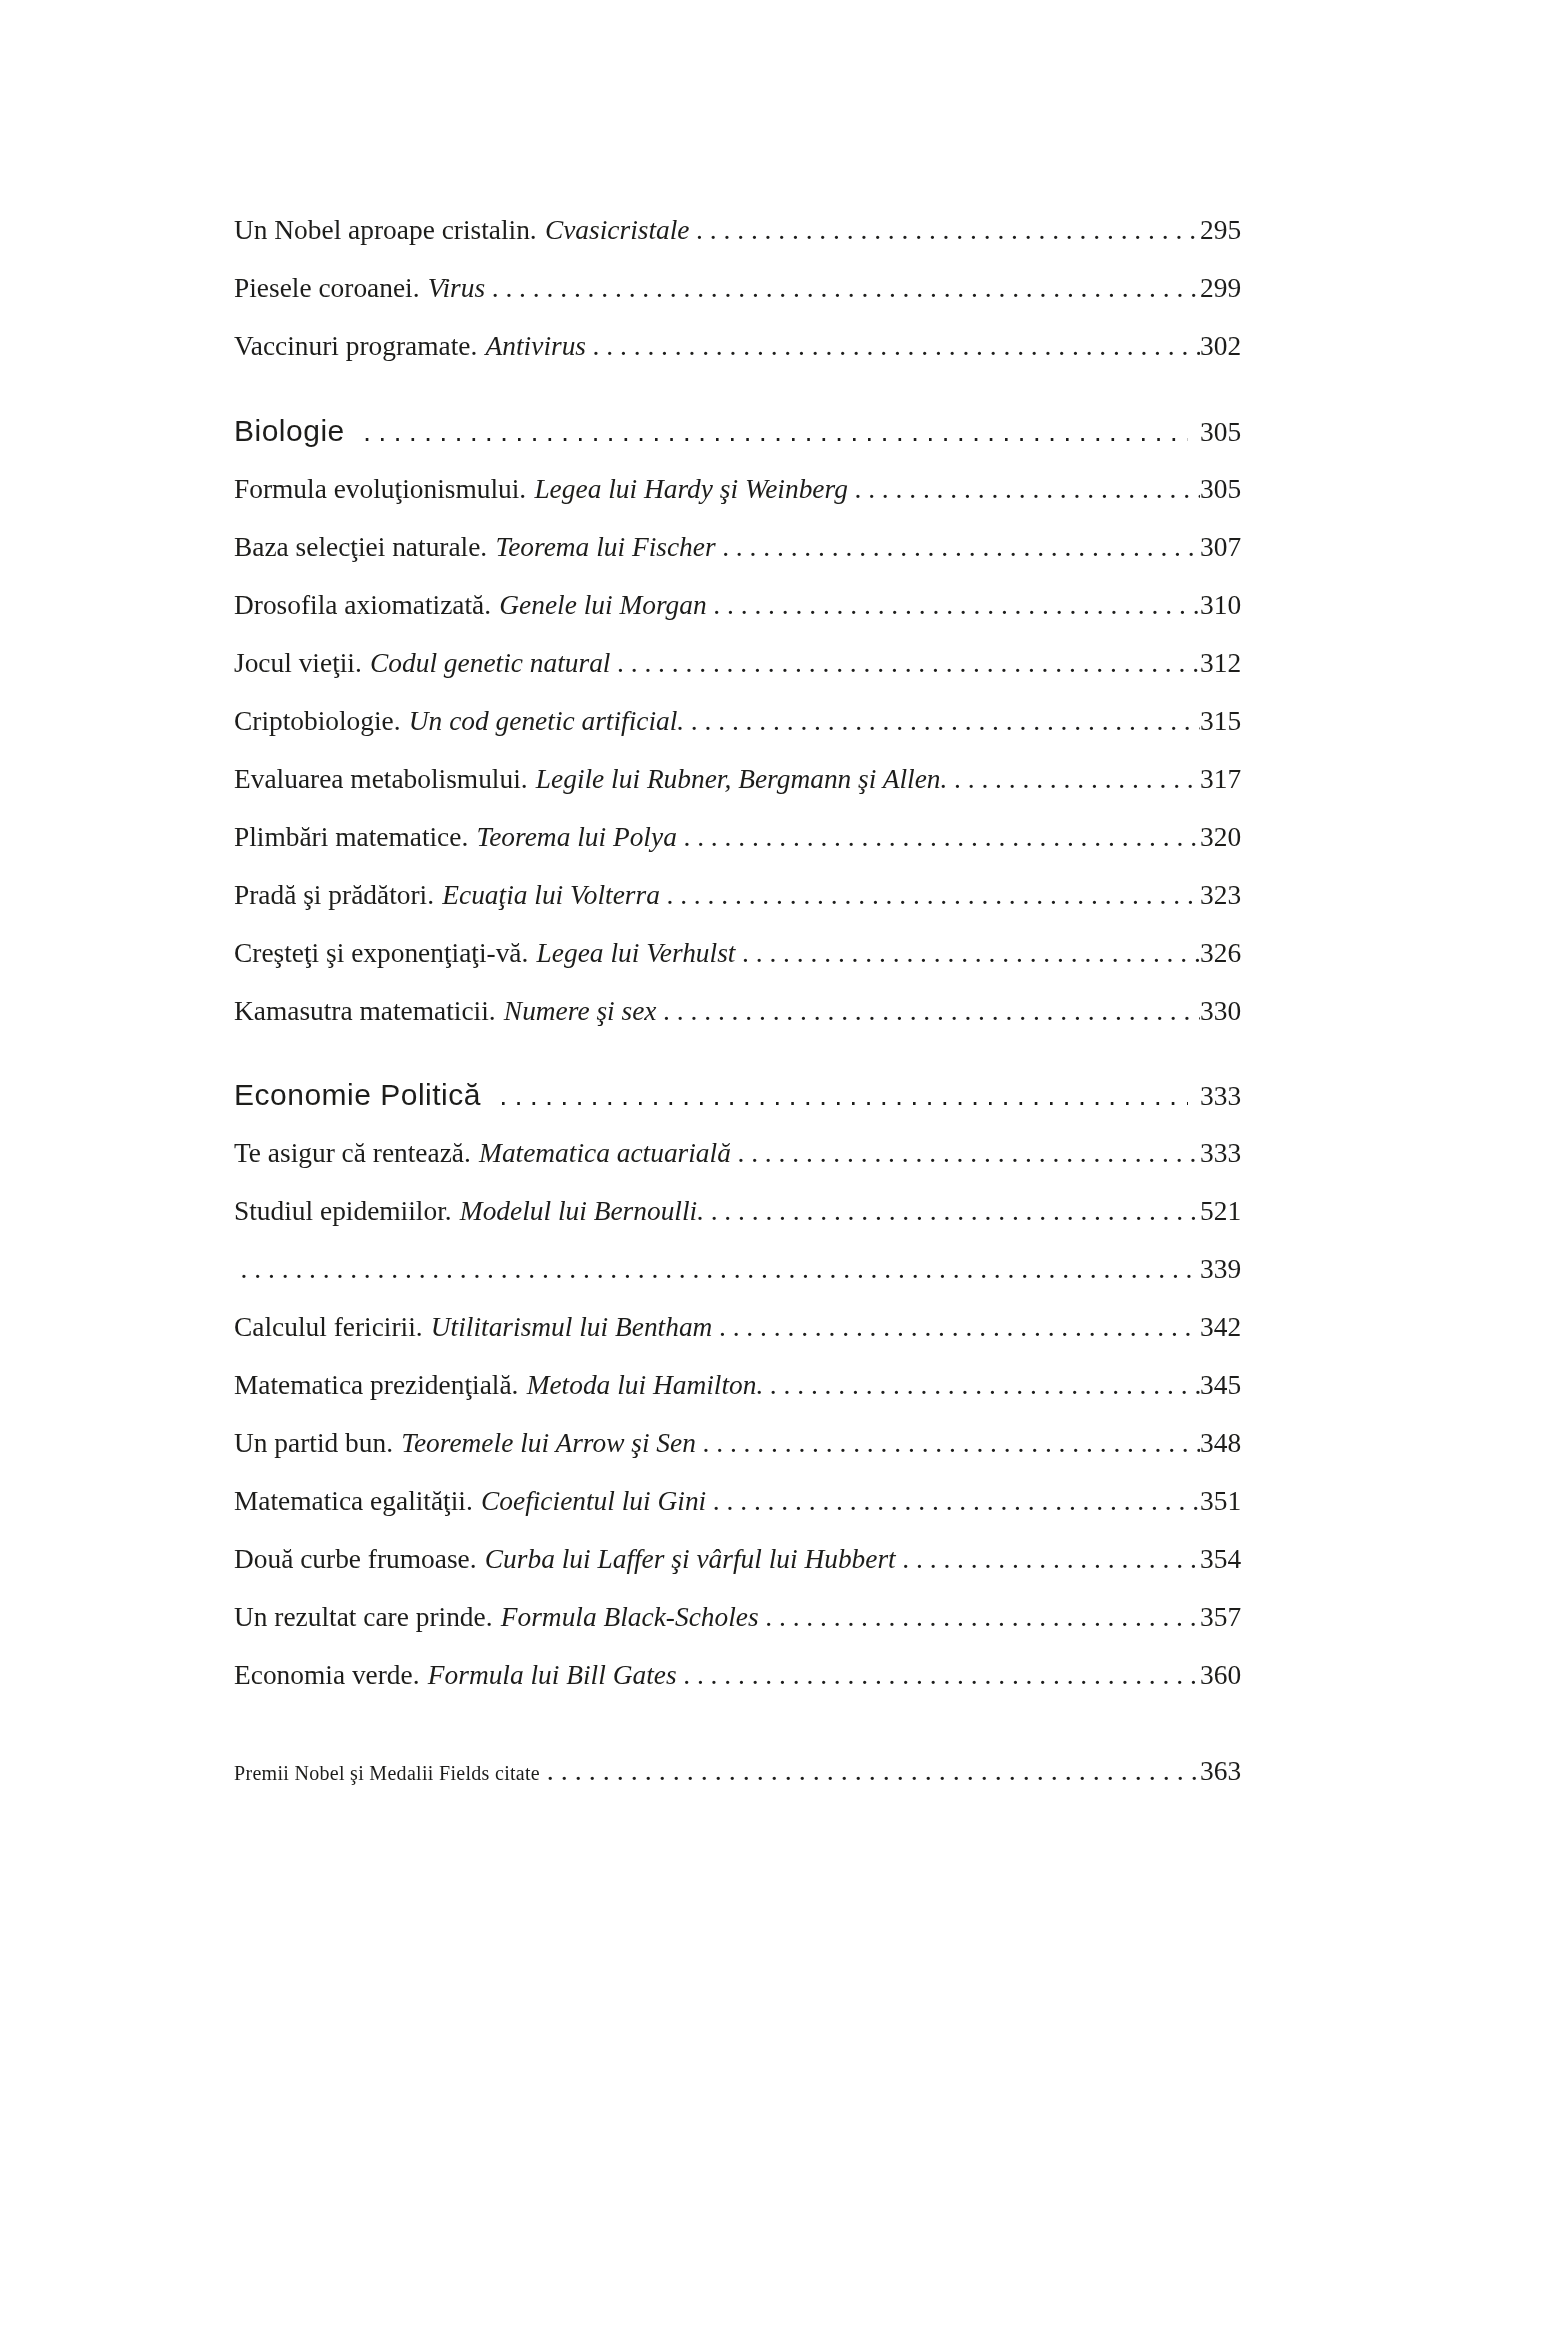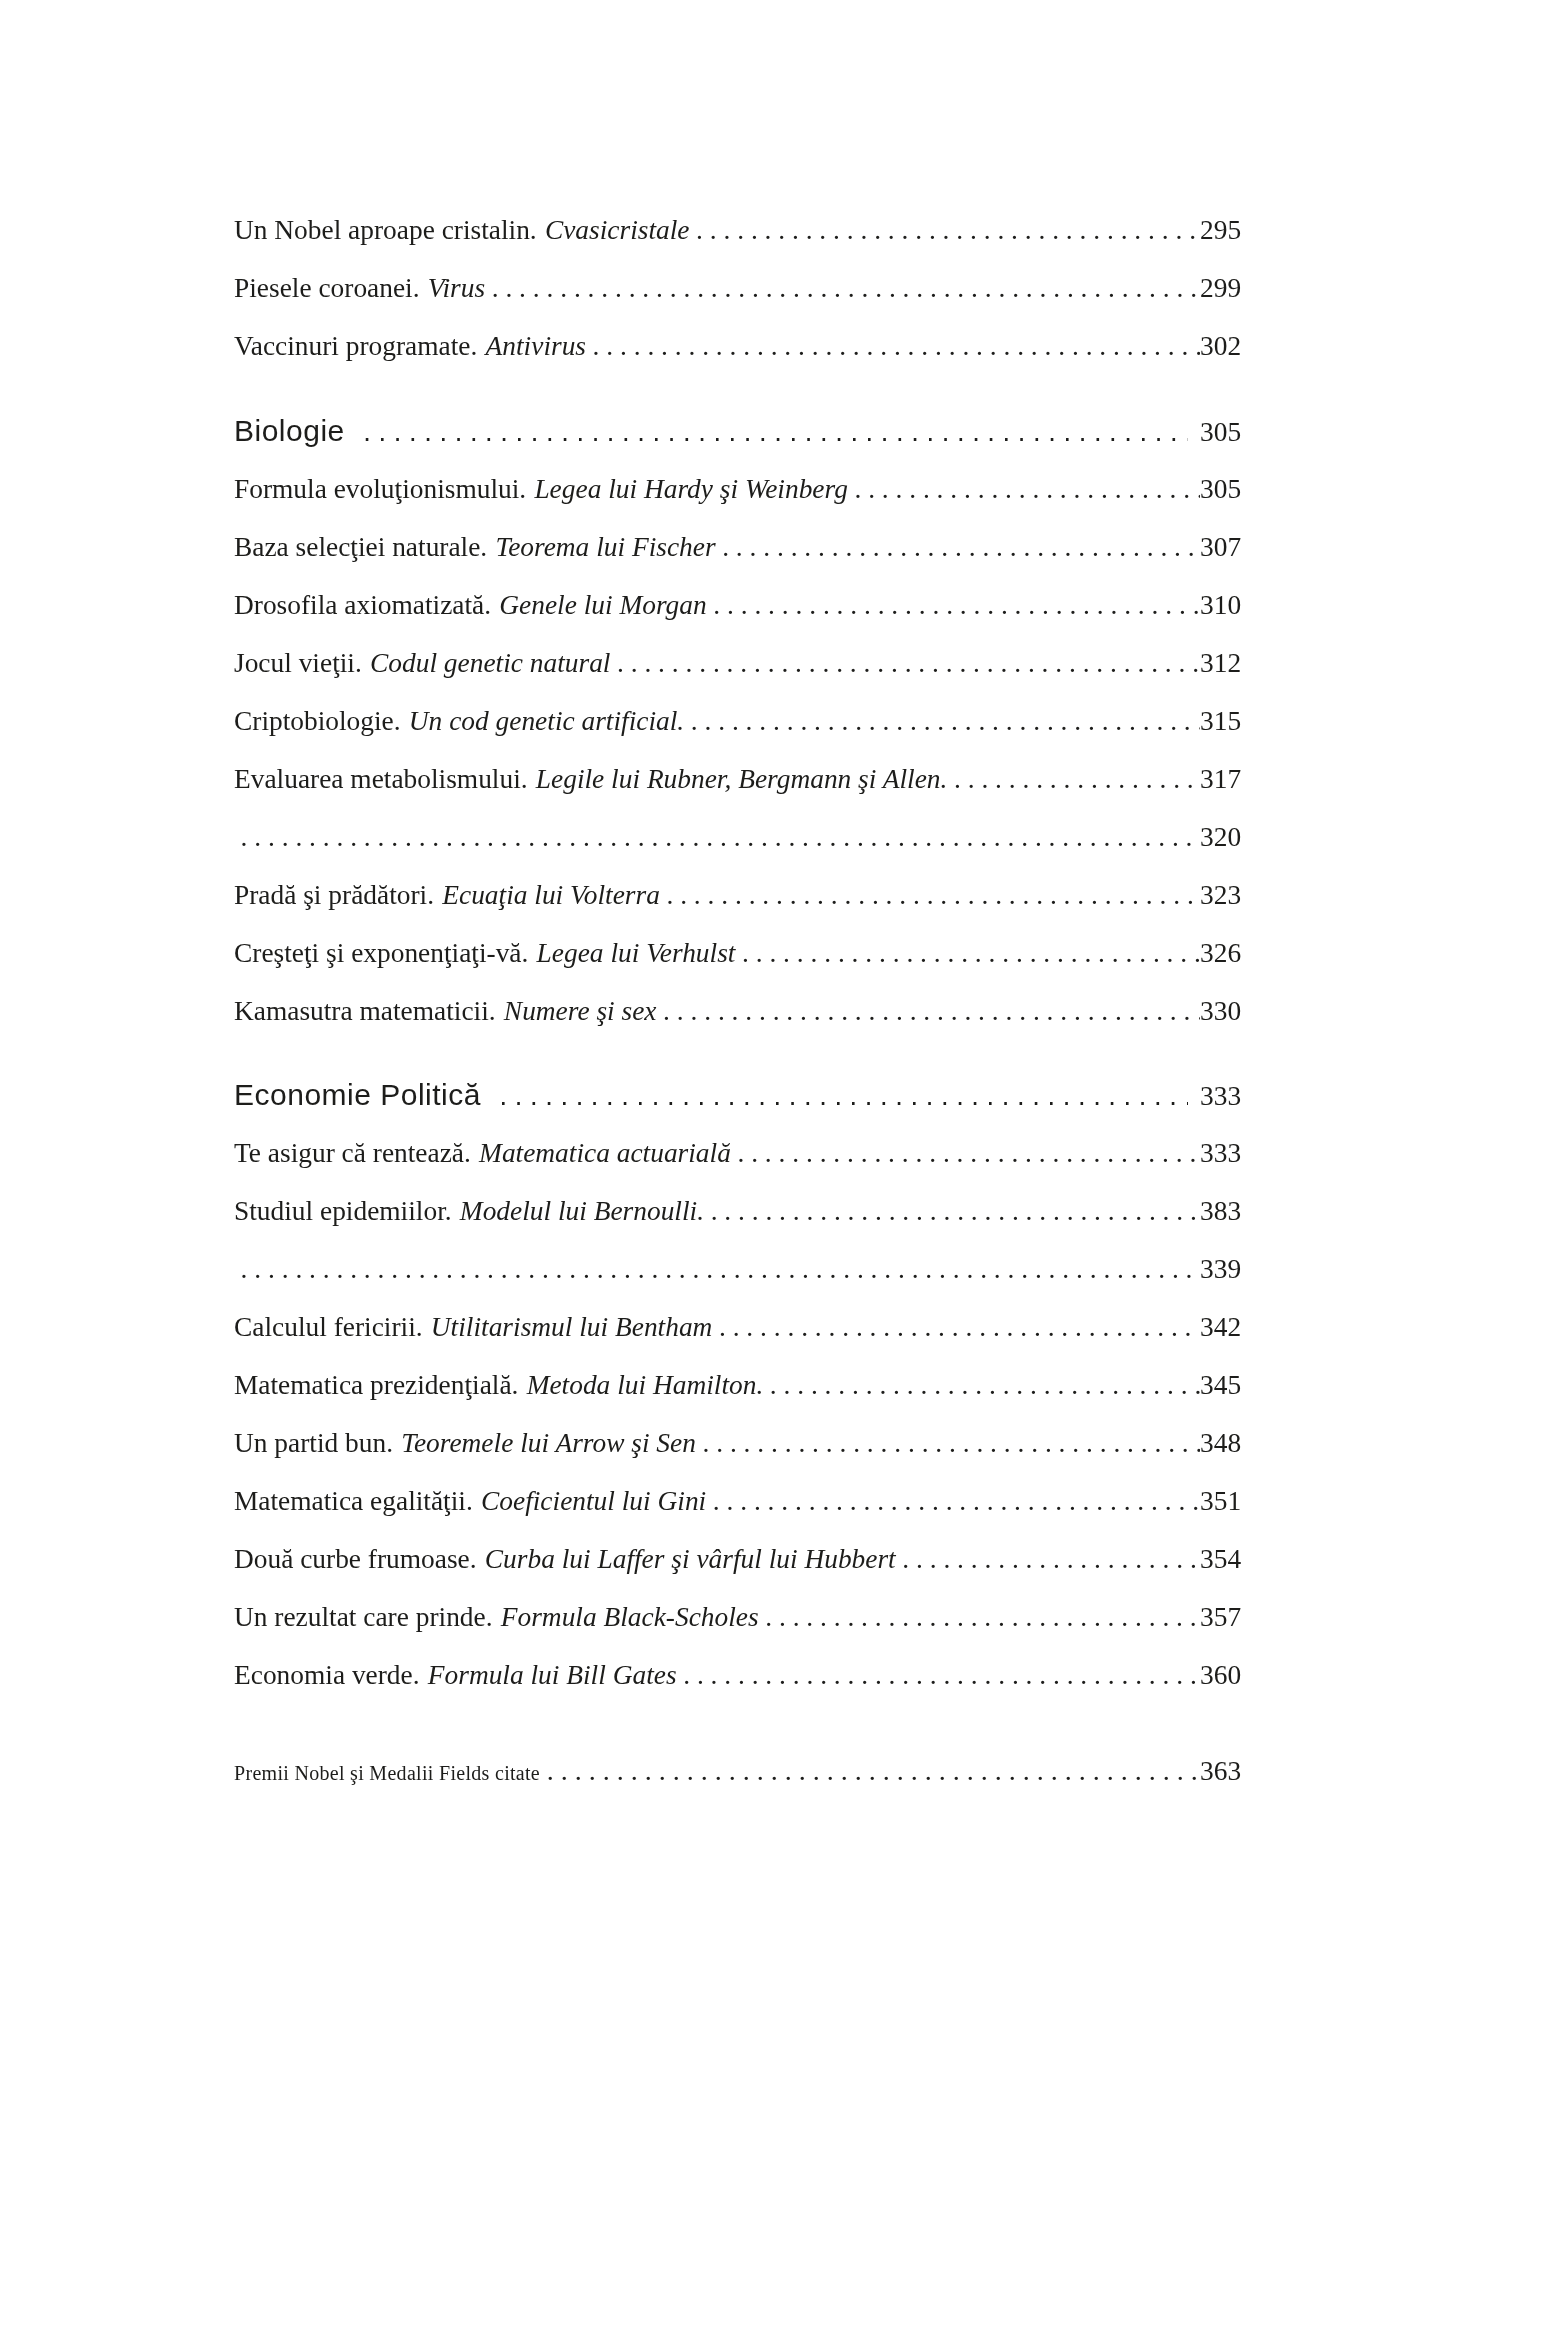--- a/index.html
+++ b/index.html
@@ -111,20 +111,21 @@
         <span class="label"><span class="title">Criptobiologie.</span><span class="subtitle">Un cod genetic artificial.</span></span>
         <span class="leader">. . . . . . . . . . . . . . . . . . . . . . . . . . . . . . . . . . . . . . . . . . . . . . . . . . . . . . . . . . . . . . . . . . . . . . . . . . . . . . . . </span>
         <span class="pagenum">315</span>
       </div>
       <div class="row kind-entry">
         <span class="label"><span class="title">Evaluarea metabolismului.</span><span class="subtitle">Legile lui Rubner, Bergmann şi Allen.</span></span>
         <span class="leader">. . . . . . . . . . . . . . . . . . . . . . . . . . . . . . . . . . . . . . . . . . . . . . . . . . . . . . . . . . . . . . . . . . . . . . . . . . . . . . . . </span>
         <span class="pagenum">317</span>
       </div>
       <div class="row kind-entry">
+        <span class="label"><span class="title">Plimbări matematice.</span><span class="subtitle">Teorema lui Polya</span></span>
         <span class="leader">. . . . . . . . . . . . . . . . . . . . . . . . . . . . . . . . . . . . . . . . . . . . . . . . . . . . . . . . . . . . . . . . . . . . . . . . . . . . . . . . </span>
         <span class="pagenum">320</span>
       </div>
       <div class="row kind-entry">
         <span class="label"><span class="title">Pradă şi prădători.</span><span class="subtitle">Ecuaţia lui Volterra</span></span>
         <span class="leader">. . . . . . . . . . . . . . . . . . . . . . . . . . . . . . . . . . . . . . . . . . . . . . . . . . . . . . . . . . . . . . . . . . . . . . . . . . . . . . . . </span>
         <span class="pagenum">323</span>
       </div>
       <div class="row kind-entry">
         <span class="label"><span class="title">Creşteţi şi exponenţiaţi-vă.</span><span class="subtitle">Legea lui Verhulst</span></span>
@@ -142,21 +143,21 @@
         <span class="pagenum">333</span>
       </div>
       <div class="row kind-entry">
         <span class="label"><span class="title">Te asigur că rentează.</span><span class="subtitle">Matematica actuarială</span></span>
         <span class="leader">. . . . . . . . . . . . . . . . . . . . . . . . . . . . . . . . . . . . . . . . . . . . . . . . . . . . . . . . . . . . . . . . . . . . . . . . . . . . . . . . </span>
         <span class="pagenum">333</span>
       </div>
       <div class="row kind-entry">
         <span class="label"><span class="title">Studiul epidemiilor.</span><span class="subtitle">Modelul lui Bernoulli.</span></span>
         <span class="leader">. . . . . . . . . . . . . . . . . . . . . . . . . . . . . . . . . . . . . . . . . . . . . . . . . . . . . . . . . . . . . . . . . . . . . . . . . . . . . . . . </span>
-        <span class="pagenum">383</span>
+        <span class="pagenum">521</span>
       </div>
       <div class="row kind-entry">
         <span class="leader">. . . . . . . . . . . . . . . . . . . . . . . . . . . . . . . . . . . . . . . . . . . . . . . . . . . . . . . . . . . . . . . . . . . . . . . . . . . . . . . . </span>
         <span class="pagenum">339</span>
       </div>
       <div class="row kind-entry">
         <span class="label"><span class="title">Calculul fericirii.</span><span class="subtitle">Utilitarismul lui Bentham</span></span>
         <span class="leader">. . . . . . . . . . . . . . . . . . . . . . . . . . . . . . . . . . . . . . . . . . . . . . . . . . . . . . . . . . . . . . . . . . . . . . . . . . . . . . . . </span>
         <span class="pagenum">342</span>
       </div>

